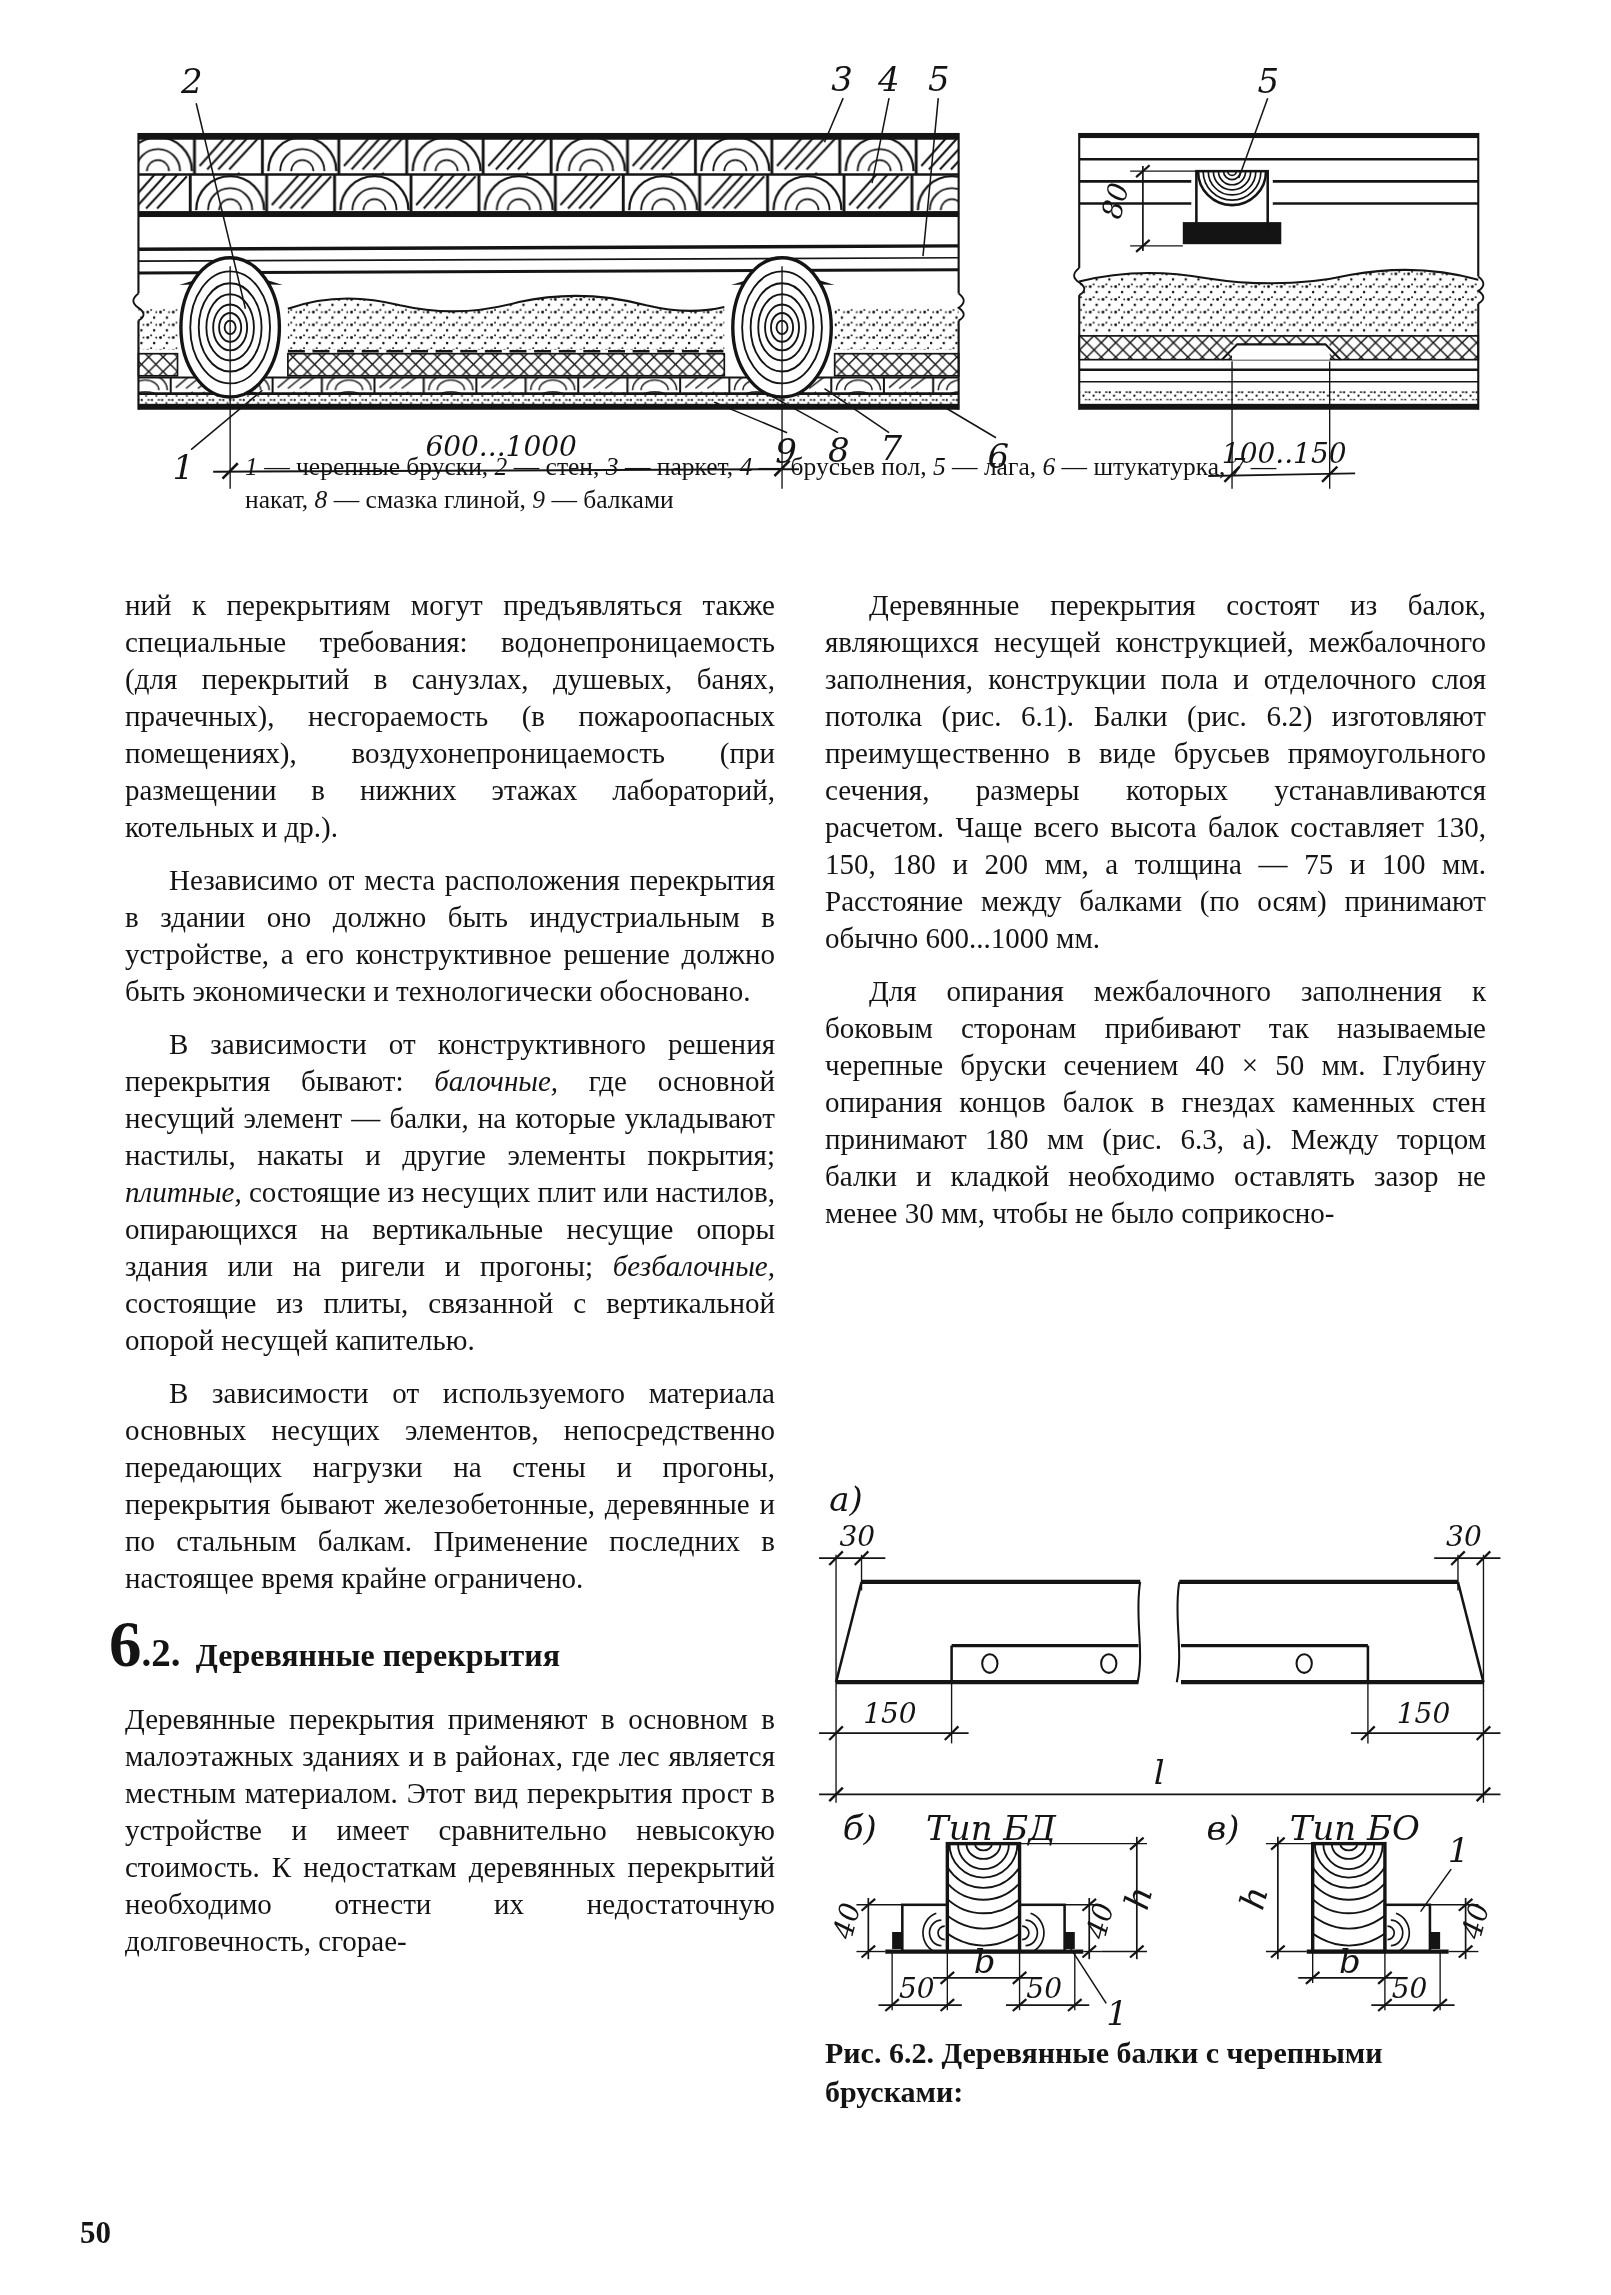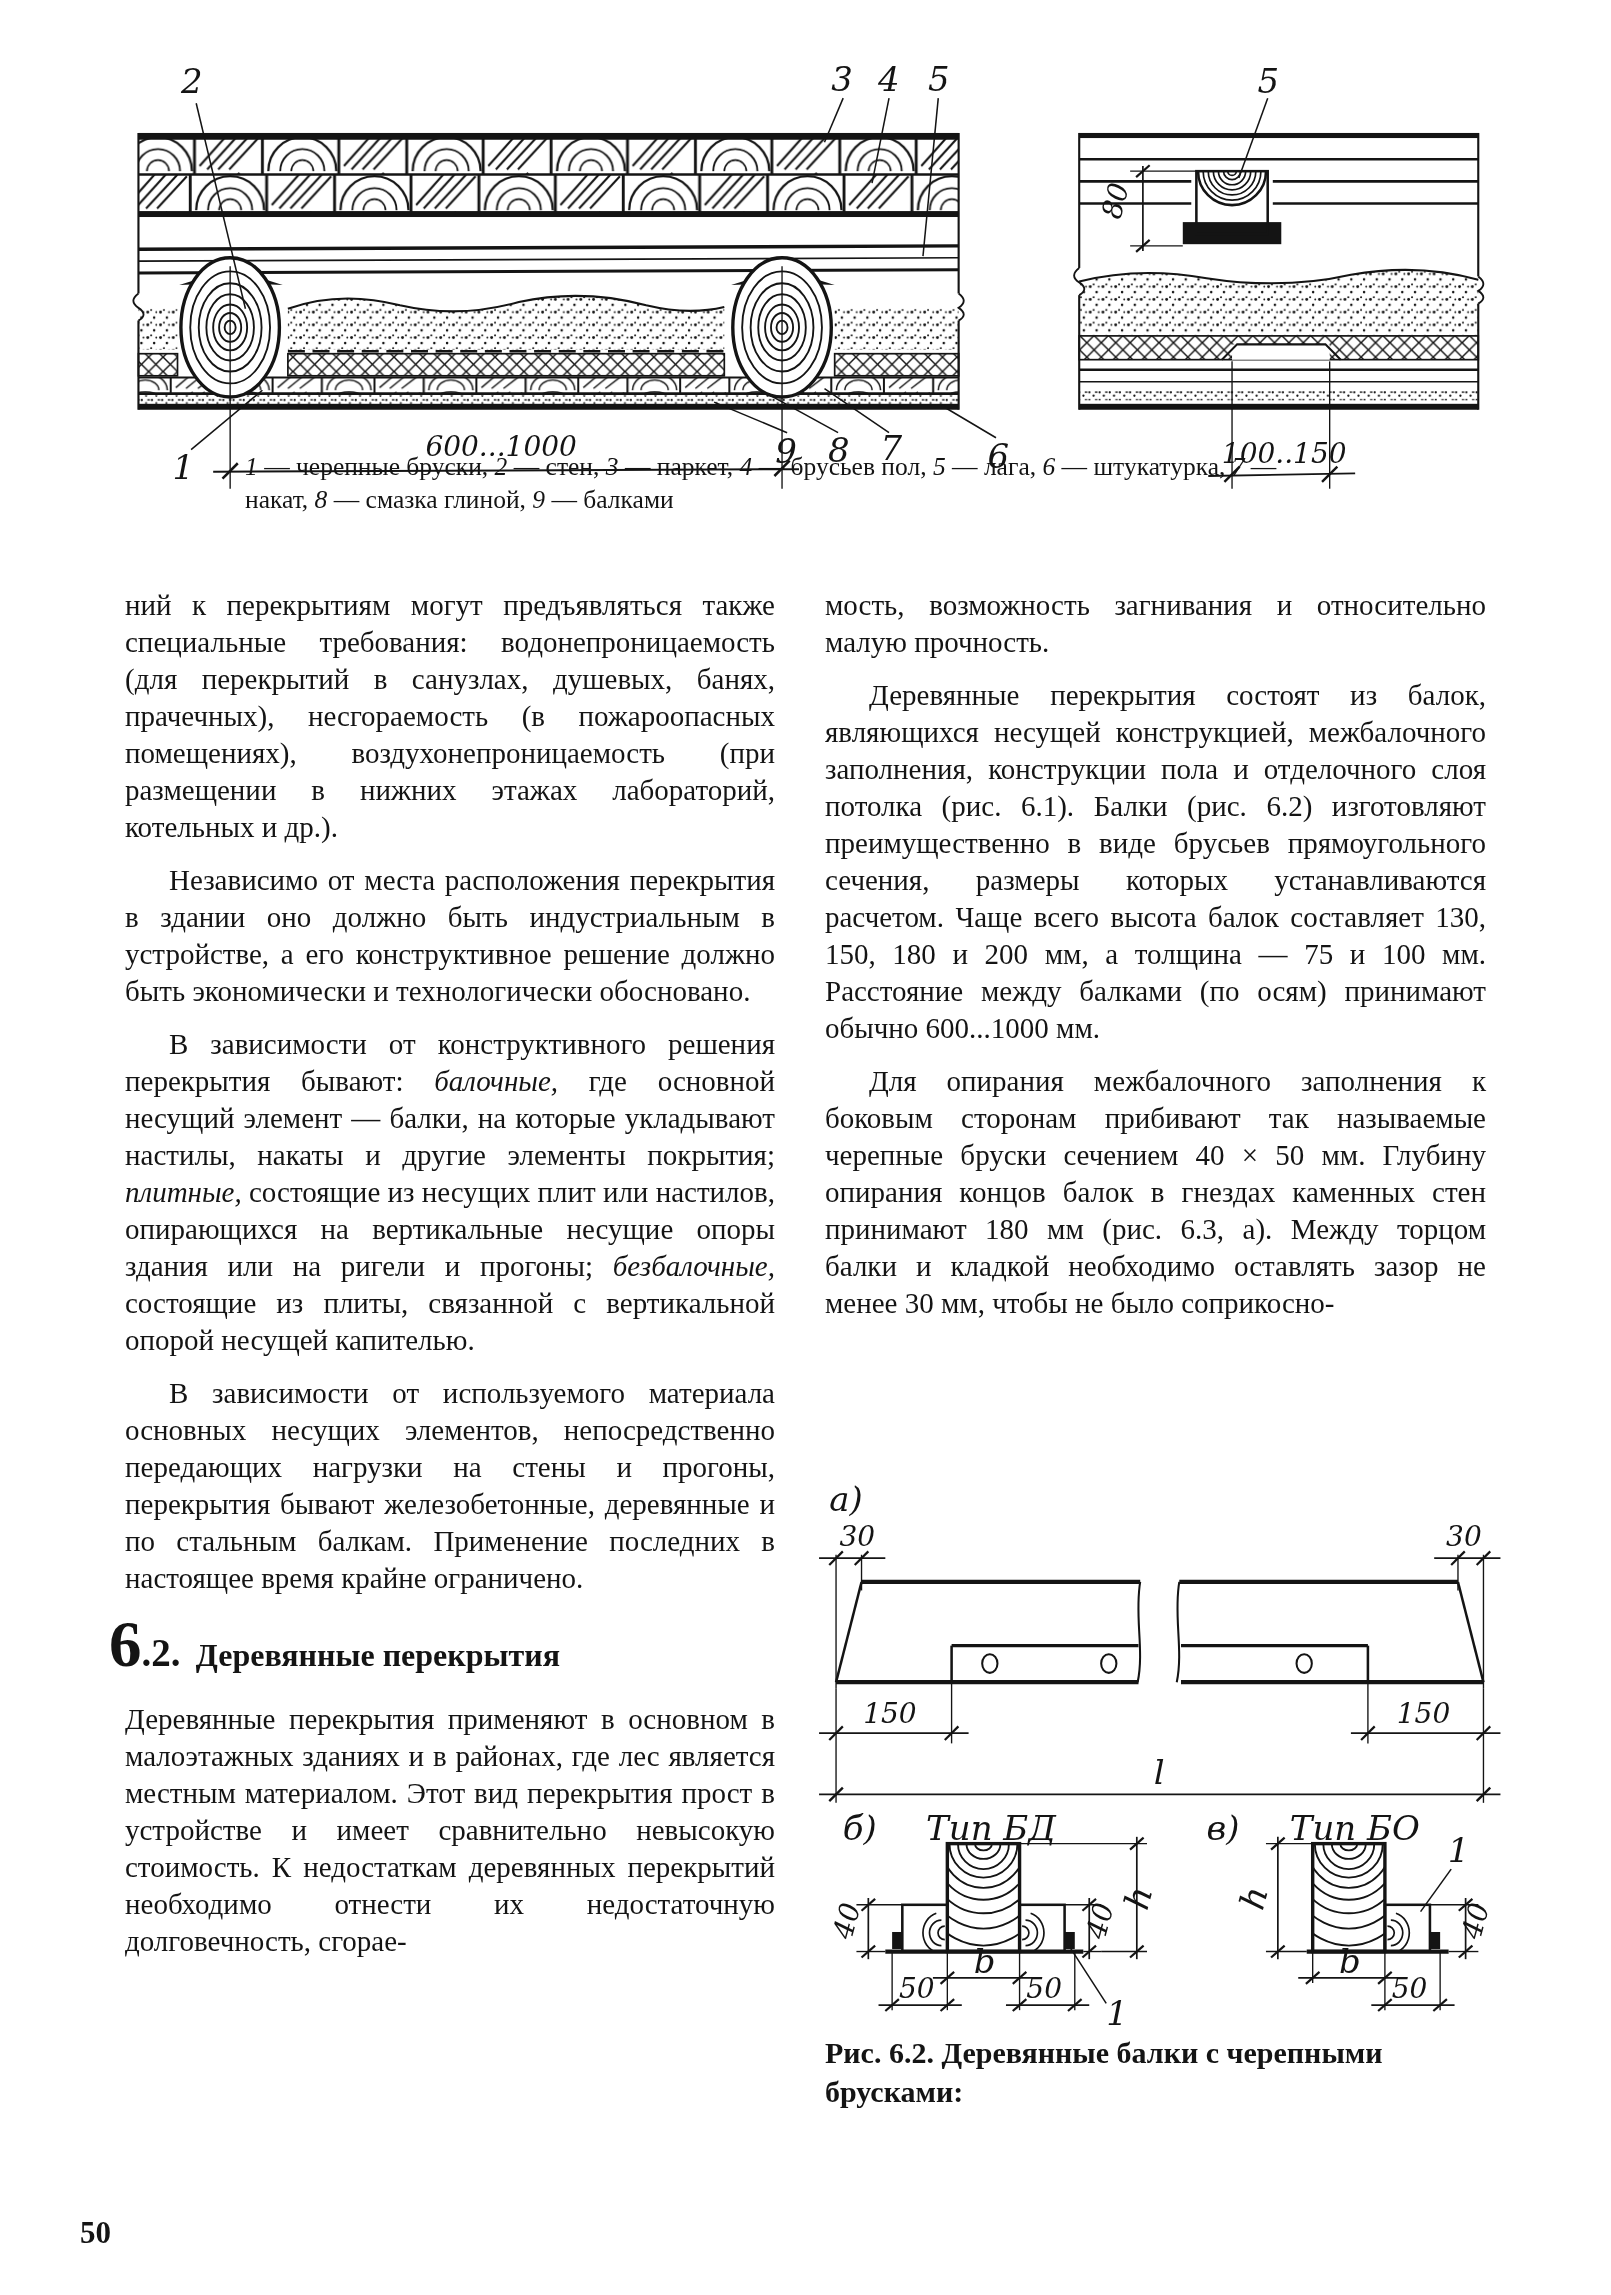--- a/index.html
+++ b/index.html
@@ -234,21 +234,20 @@
   <div id="left-col" class="col">
     <p>ний к перекрытиям могут предъявляться также специальные требования: водонепроницаемость (для перекрытий в санузлах, душевых, банях, прачечных), несгораемость (в пожароопасных помещениях), воздухонепроницаемость (при размещении в нижних этажах лабораторий, котельных и др.).</p>
     <p class="ind">Независимо от места расположения перекрытия в здании оно должно быть индустриальным в устройстве, а его конструктивное решение должно быть экономически и технологически обосновано.</p>
     <p class="ind"><span>В зависимости от конструктивного решения перекрытия бывают: </span><i>балочные,</i><span> где основной несущий элемент — балки, на которые укладывают настилы, накаты и другие элементы покрытия; </span><i>плитные,</i><span> состоящие из несущих плит или настилов, опирающихся на вертикальные несущие опоры здания или на ригели и прогоны; </span><i>безбалочные,</i><span> состоящие из плиты, связанной с вертикальной опорой несущей капителью.</span></p>
     <p class="ind">В зависимости от используемого материала основных несущих элементов, непосредственно передающих нагрузки на стены и прогоны, перекрытия бывают железобетонные, деревянные и по стальным балкам. Применение последних в настоящее время крайне ограничено.</p>
     <div id="heading62"><span class="hnum">6</span><span class="hnum2">.2.</span><span class="htitle">Деревянные перекрытия</span></div>
     <p>Деревянные перекрытия применяют в основном в малоэтажных зданиях и в районах, где лес является местным материалом. Этот вид перекрытия прост в устройстве и имеет сравнительно невысокую стоимость. К недостаткам деревянных перекрытий необходимо отнести их недостаточную долговечность, сгорае-</p>
   </div>
 
   <div id="right-col" class="col">
-    <p>мость, возможность загнивания и относительно малую прочность.</p>
     <p class="ind">Деревянные перекрытия состоят из балок, являющихся несущей конструкцией, межбалочного заполнения, конструкции пола и отделочного слоя потолка (рис. 6.1). Балки (рис. 6.2) изготовляют преимущественно в виде брусьев прямоугольного сечения, размеры которых устанавливаются расчетом. Чаще всего высота балок составляет 130, 150, 180 и 200 мм, а толщина — 75 и 100 мм. Расстояние между балками (по осям) принимают обычно 600...1000 мм.</p>
     <p class="ind">Для опирания межбалочного заполнения к боковым сторонам прибивают так называемые черепные бруски сечением 40 × 50 мм. Глубину опирания концов балок в гнездах каменных стен принимают 180 мм (рис. 6.3, а). Между торцом балки и кладкой необходимо оставлять зазор не менее 30 мм, чтобы не было соприкосно-</p>
   </div>
 
   <svg id="fig62" style="position:absolute;left:807px;top:1463px;" width="714" height="565" viewBox="0 0 840 665">
     <defs>
       <clipPath id="clipB1">
           <rect x="165" y="448" width="85" height="127"></rect>
         </clipPath>
       <clipPath id="clipB1l">

